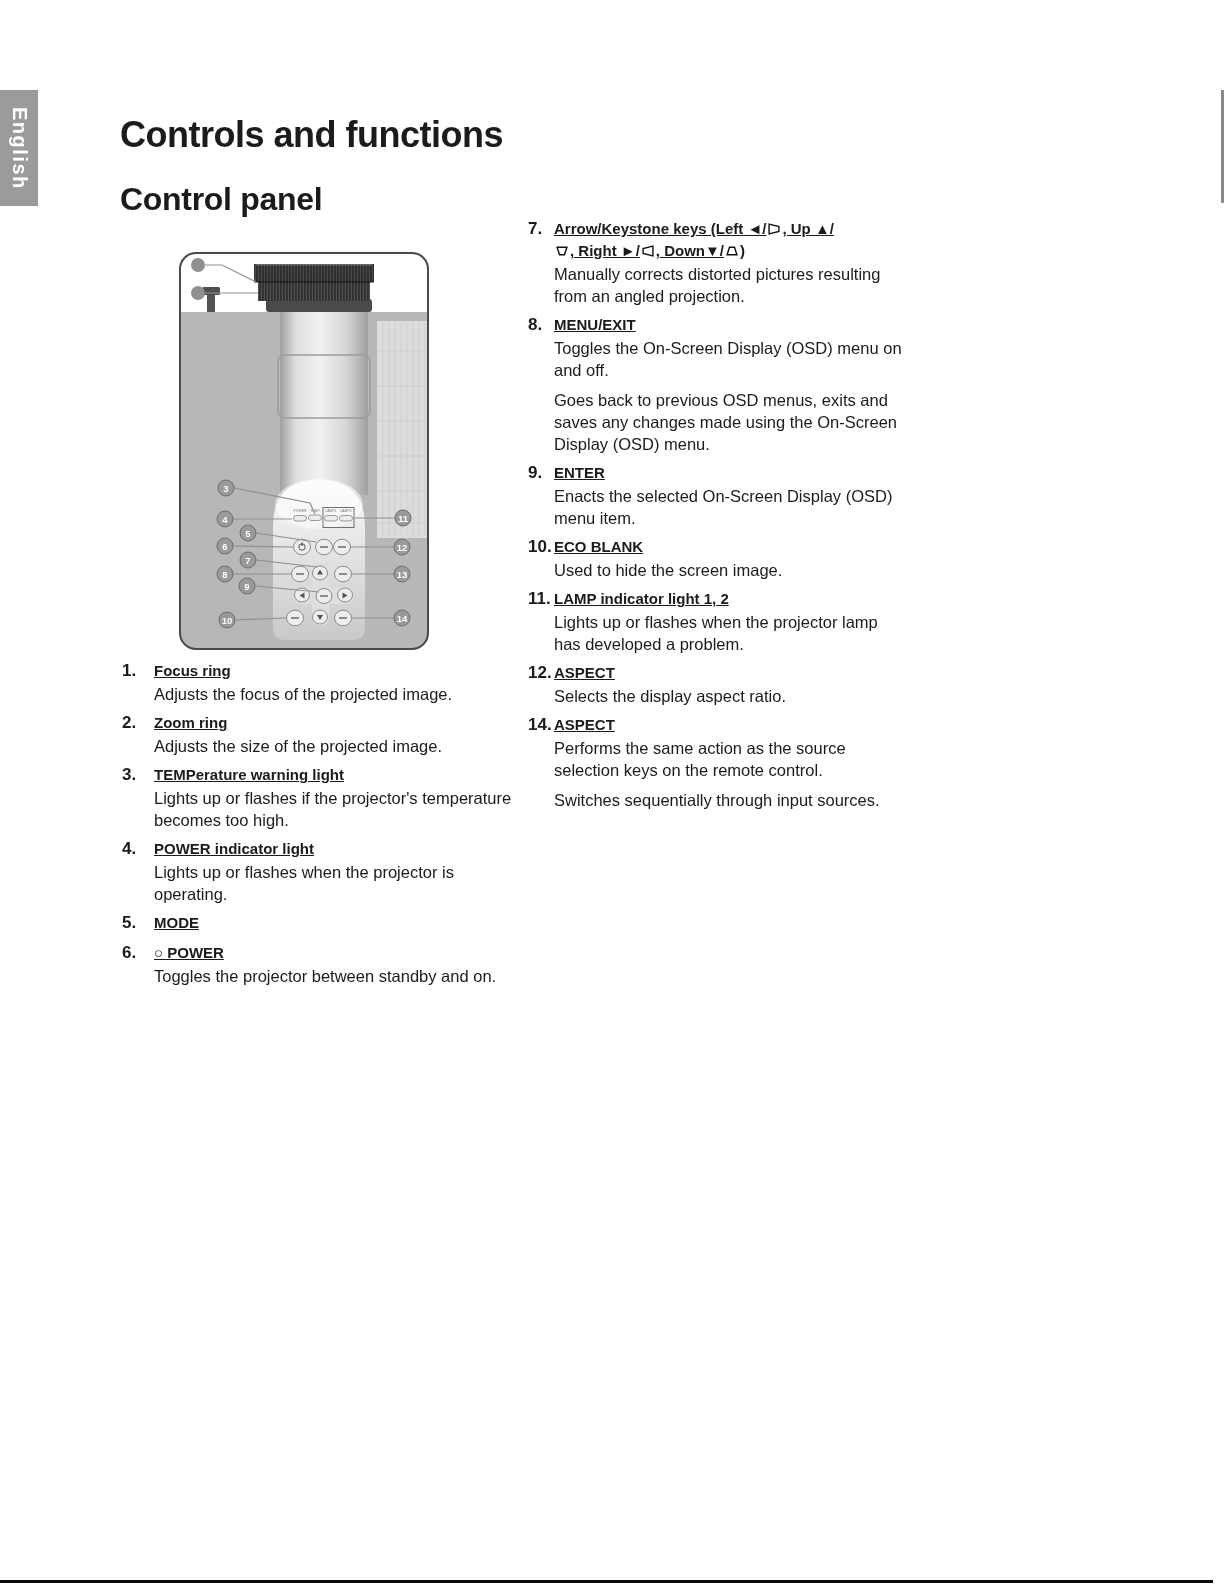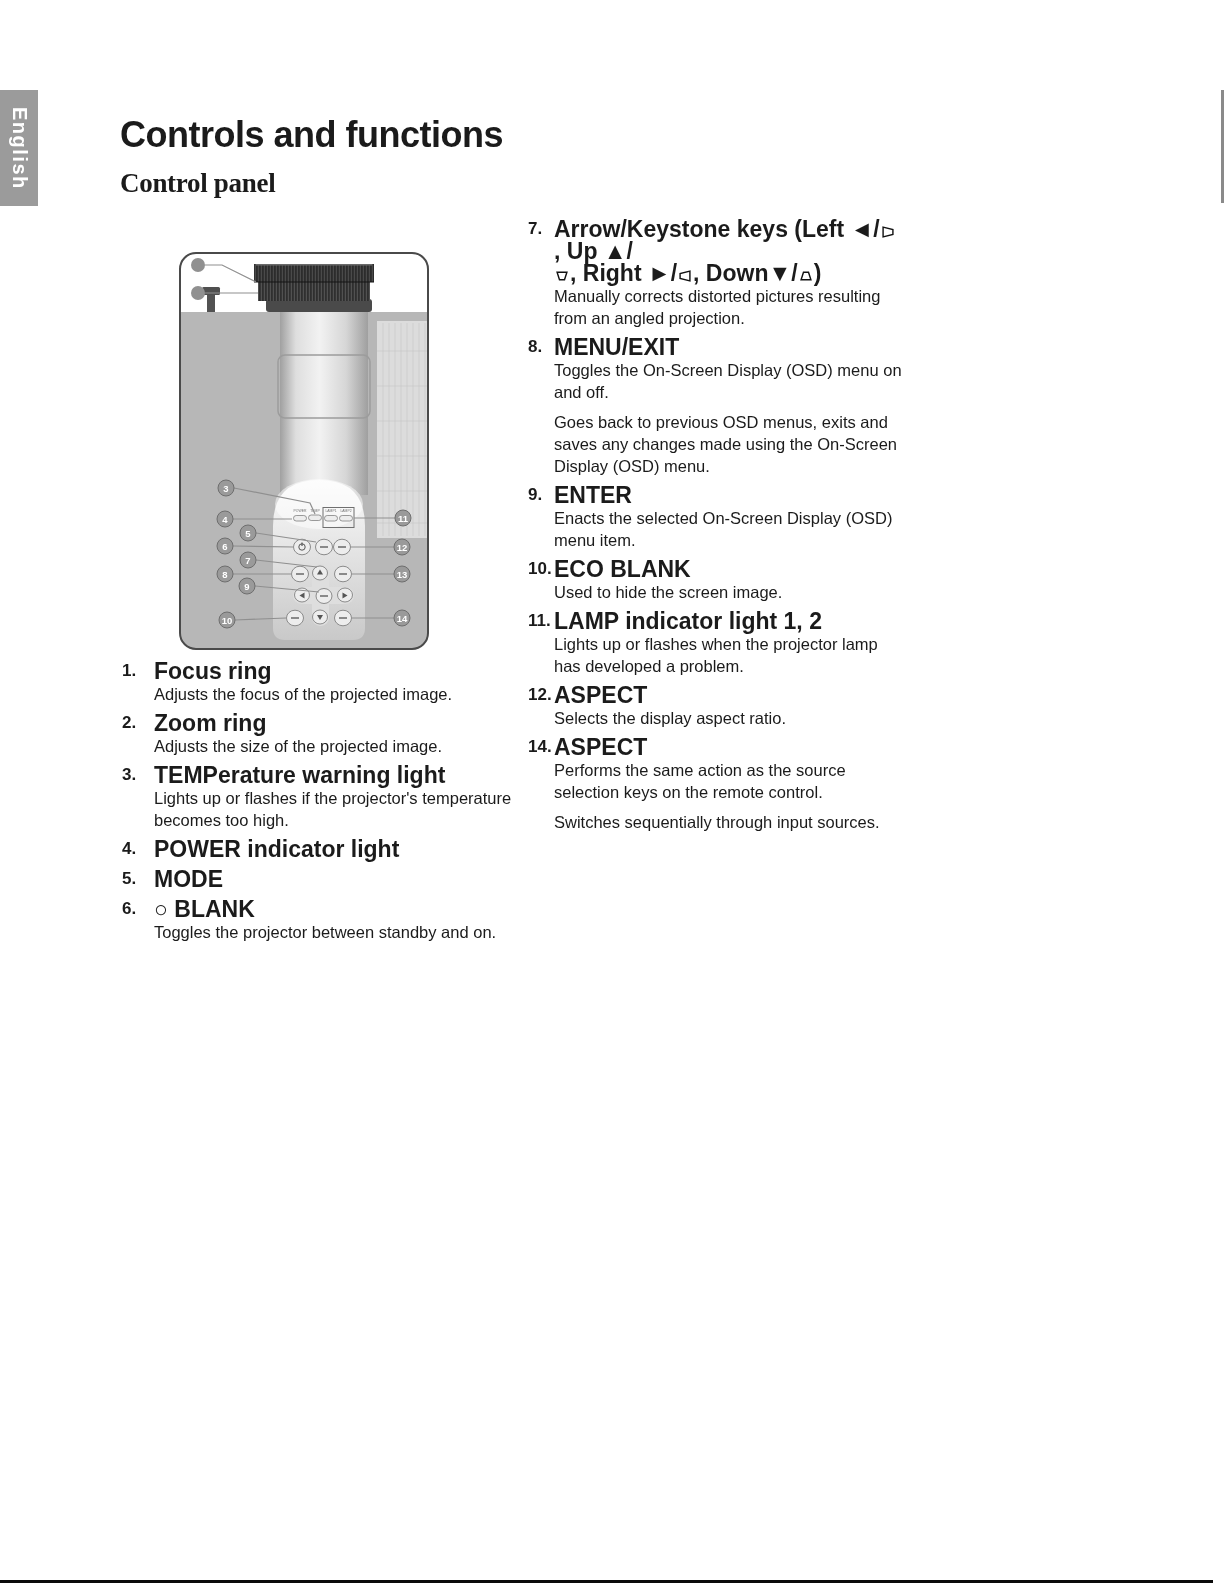--- a/index.html
+++ b/index.html
@@ -10,30 +10,30 @@
   }
   .lang-tab{
     position:absolute;left:0;top:90px;width:38px;height:116px;background:#9b9b9b;
     display:flex;align-items:center;justify-content:center;
   }
   .lang-tab span{
     writing-mode:vertical-rl;color:#ffffff;font-weight:bold;font-size:20px;letter-spacing:1.5px;
   }
   .edge-mark{position:absolute;left:1221px;top:90px;width:3px;height:113px;background:#8a8a8a;}
   .page-title{position:absolute;left:120px;top:86px;font-size:36px;font-weight:bold;letter-spacing:-0.5px;margin-top:28px;}
-  .page-subtitle{position:absolute;left:120px;top:146px;font-size:27px;font-weight:bold;letter-spacing:-0.3px;font-family:Liberation Serif, serif;}
+  .page-subtitle{position:absolute;left:120px;top:154px;font-size:32px;font-weight:bold;letter-spacing:-0.3px;}
   .figure{position:absolute;left:178px;top:251px;width:252px;height:400px;}
   .col{position:absolute;}
   .col-left{left:122px;top:660px;width:404px;}
   .col-right{left:528px;top:218px;width:374px;}
   .item{display:flex;margin-bottom:7px;}
   .item .num{flex:0 0 32px;font-weight:bold;font-size:17px;line-height:22px;}
   .col-right .item .num{flex:0 0 26px;}
   .item .body{flex:1;min-width:0;}
-  .ttl{font-weight:bold;font-size:23px;line-height:22px;margin-bottom:1px;}
+  .ttl{font-weight:bold;font-size:15px;line-height:22px;margin-bottom:1px;text-decoration:underline;}
   .item p{font-size:16.5px;line-height:22px;margin:0 0 8px 0;}
   .item p:last-child{margin-bottom:0;}
   .kicon{vertical-align:-1px;margin:0 2px;}
   .bottom-rule{position:absolute;left:0;top:1580px;width:1213px;height:3px;background:#0a0a0a;}
 </style>
 </head>
 <body>
 
 <div class="lang-tab">
   <span>English</span>
@@ -237,32 +237,33 @@
       <div class="num">3.</div>
       <div class="body">
         <div class="ttl"><span>TEMPerature warning light</span></div>
         <p><span>Lights up or flashes if the projector's temperature becomes too high.</span></p>
       </div>
     </div>
     <div class="item">
       <div class="num">4.</div>
       <div class="body">
         <div class="ttl"><span>POWER indicator light</span></div>
+        <p><span>Lights up or flashes when the projector is operating.</span></p>
       </div>
     </div>
     <div class="item">
       <div class="num">5.</div>
       <div class="body">
         <div class="ttl"><span>MODE</span></div>
       </div>
     </div>
     <div class="item">
       <div class="num">6.</div>
       <div class="body">
-        <div class="ttl"><span>○ BLANK</span></div>
+        <div class="ttl"><span>○ POWER</span></div>
         <p><span>Toggles the projector between standby and on.</span></p>
       </div>
     </div>
   </div>
 <div class="col col-right" id="col-right">
     <div class="item">
       <div class="num">7.</div>
       <div class="body">
         <div class="ttl"><span>Arrow/Keystone keys (Left ◄/</span><svg width="12" height="12" viewBox="0 0 11 11" class="kicon">
             <polygon points="1,1 10,3.2 10,7.8 1,10" fill="none" stroke="#111111" stroke-width="1.3"></polygon>

